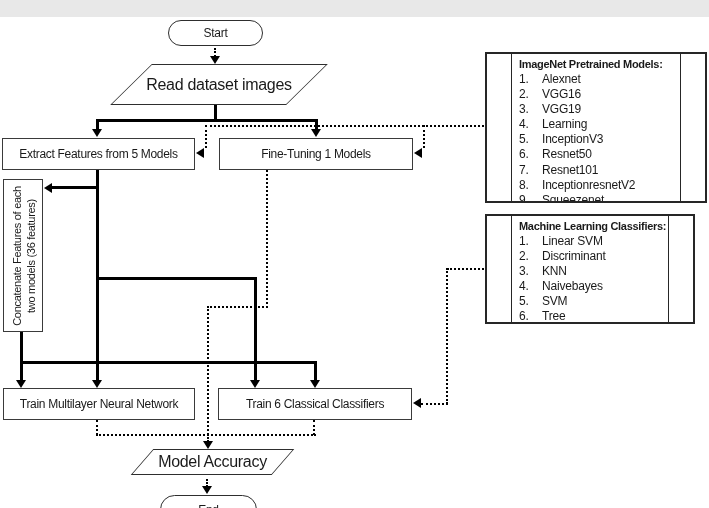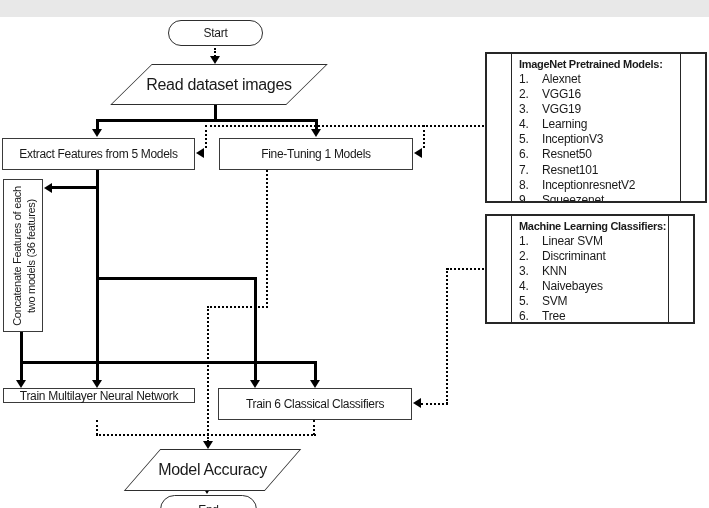--- a/index.html
+++ b/index.html
@@ -121,29 +121,29 @@
   <div class="node" style="left:219px;top:121px;width:194px;height:32px;">
     <span>Fine-Tuning 1 Models</span>
   </div>
 
   <div class="node" style="left:3px;top:162px;width:40px;height:153px;"></div>
   <div class="rot-label" style="left:-53.5px;top:218.5px;width:153px;height:40px;">
     <span>Concatenate Features of each</span>
     <span>two models (36 features)</span>
   </div>
 
-  <div class="node" style="left:3px;top:371px;width:192px;height:15px;">
+  <div class="node" style="left:3px;top:371px;width:192px;height:32px;">
     <span>Train Multilayer Neural Network</span>
   </div>
 
   <div class="node" style="left:218px;top:371px;width:194px;height:32px;">
     <span>Train 6 Classical Classifiers</span>
   </div>
 
-  <div class="para" style="left:142px;top:432px;width:141px;height:42px;">
+  <div class="para" style="left:142px;top:432px;width:141px;height:26px;">
     <div class="bg" style="transform:skewX(-41deg);"></div>
     <div class="lbl">Model Accuracy</div>
   </div>
 
   <div class="node oval" style="left:160px;top:478px;width:97px;height:29px;">
     <span>End</span>
   </div>
 
   <div class="listbox" style="left:485px;top:35px;width:222px;height:151px;">
     <div class="cell-side-l"></div>

